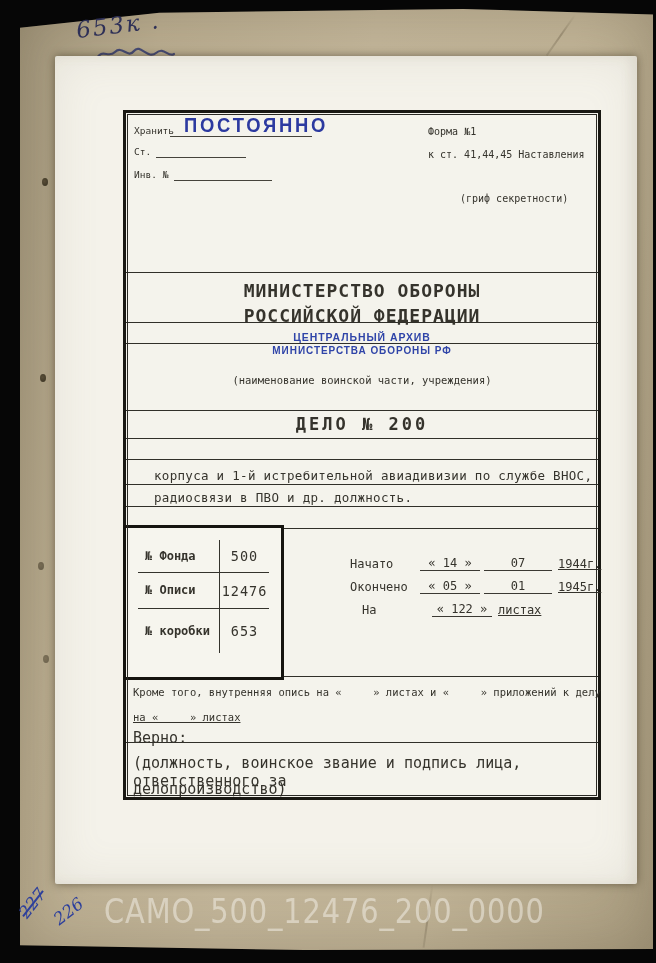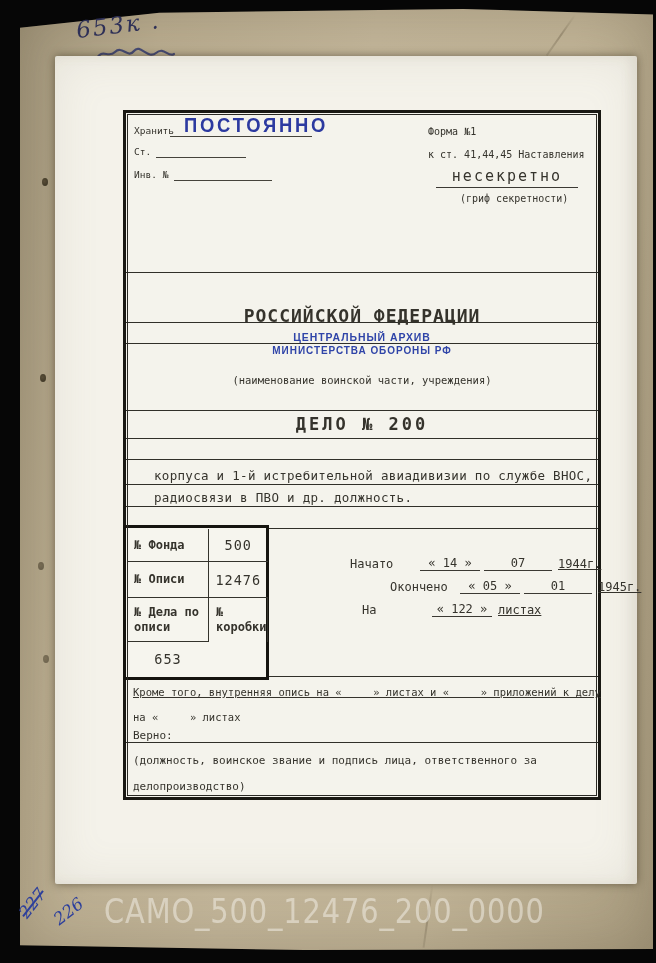--- a/index.html
+++ b/index.html
@@ -30,36 +30,36 @@
   
   .paper{left:55px;top:56px;width:582px;height:828px;background:#f4f2ea;border-radius:2px;
     box-shadow:0 0 8px rgba(40,32,16,.5), inset 0 0 45px rgba(150,140,110,.14), inset -6px 0 12px rgba(130,118,90,.12);}
 
   
   .form{left:123px;top:110px;width:478px;height:690px;box-sizing:border-box;
     border:3px solid #191813;background:#f4f3ec;}
   .form::after{content:"";position:absolute;inset:1px;border:1px solid #2a2924;pointer-events:none;}
   .rule{left:0;right:0;height:1px;background:#302f29;}
 
-  .t9{font-size:9.5px;} .t10{font-size:10px;} .t105{font-size:10.5px;} .t11{font-size:11px;}
+  .t9{font-size:9.5px;} .t10{font-size:10px;} .t105{font-size:10.5px;} .t11{font-size:15px;}
   .t125{font-size:12.5px;letter-spacing:.3px;}
   .uline{height:1px;background:#45433b;}
   .pre{white-space:pre;}
   .ctr{left:0;right:0;text-align:center;}
 
   .stampblue{color:#2c3aa0;font-family:"Liberation Sans","DejaVu Sans",sans-serif;font-weight:bold;}
   .stamp-keep{left:58px;top:1px;font-size:20px;letter-spacing:3px;transform:scaleX(.92);transform-origin:left top;}
   .stamp-arch{line-height:12px;letter-spacing:1px;transform:scaleX(.95);color:#2f44a8;}
 
   .title-min{font-weight:bold;font-size:18px;letter-spacing:1px;line-height:25px;}
   .delo{font-weight:bold;font-size:17px;letter-spacing:3px;}
 
   
-  .reg{left:-3px;top:412px;width:146px;height:155px;box-sizing:border-box;border:3px solid #15140f;
-    background:#f6f5ee;display:grid;grid-template-columns:82px 1fr;grid-template-rows:33px 36px 44px 1fr;padding:1px;}
+  .reg{left:-3px;top:412px;width:161px;height:155px;box-sizing:border-box;border:3px solid #15140f;
+    background:#f6f5ee;display:grid;grid-template-columns:82px 1fr;grid-template-rows:33px 36px 44px 1fr;padding:12px;}
   .reg-cell{display:flex;align-items:center;}
   .reg-label{border-right:1px solid #34332c;font-weight:bold;font-size:12px;padding-left:7px;line-height:15px;}
   .reg-value{justify-content:center;font-size:13.5px;letter-spacing:1px;}
   .reg-bb{border-bottom:1px solid #34332c;}
 
   .daterow{display:flex;align-items:center;font-size:12px;}
   .dlabel{display:inline-block;width:70px;}
   .dseg{display:inline-block;text-align:center;border-bottom:1px solid #3b3933;white-space:pre;}
   .dday{width:60px;} .dmonth{width:68px;margin-left:4px;} .dyear{margin-left:6px;text-decoration:underline;}
 </style>
@@ -103,23 +103,23 @@
     <div class="abs t9" style="left:8px;top:12px;">Хранить</div>
     <div class="abs uline" style="left:44px;top:23px;width:142px;"></div>
     <div class="abs stampblue stamp-keep">ПОСТОЯННО</div>
     <div class="abs t9" style="left:8px;top:33px;">Ст.</div>
     <div class="abs uline" style="left:30px;top:44px;width:90px;"></div>
     <div class="abs t9" style="left:8px;top:56px;">Инв. №</div>
     <div class="abs uline" style="left:48px;top:67px;width:98px;"></div>
 
     <div class="abs t10" style="left:302px;top:13px;">Форма №1</div>
     <div class="abs t10" style="left:302px;top:36px;">к ст. 41,44,45 Наставления</div>
-    <div class="abs" style="left:310px;top:54px;width:142px;text-align:center;font-size:15px;letter-spacing:2px;border-bottom:1px solid #3b3933;padding-bottom:2px;">несекретно</div>
     <div class="abs t10" style="left:334px;top:80px;">(гриф секретности)</div>
 
+    <div class="abs ctr title-min" style="top:165px;">МИНИСТЕРСТВО ОБОРОНЫ</div>
     <div class="abs ctr title-min" style="top:190px;">РОССИЙСКОЙ ФЕДЕРАЦИИ</div>
 
     <div class="abs ctr stampblue stamp-arch" style="top:218px;font-size:11px;">ЦЕНТРАЛЬНЫЙ АРХИВ</div>
     <div class="abs ctr stampblue stamp-arch" style="top:231px;font-size:10.5px;">МИНИСТЕРСТВА ОБОРОНЫ РФ</div>
 
     <div class="abs ctr t105" style="top:261px;">(наименование воинской части, учреждения)</div>
 
     <div class="abs ctr delo" style="top:301px;">ДЕЛО № 200</div>
 
     <div class="abs t125" style="left:28px;top:355px;">корпуса и 1-й истребительной авиадивизии по службе ВНОС,</div>
@@ -127,49 +127,46 @@
 
     <div class="abs reg">
       <div class="reg-cell reg-label reg-bb">
           <span>№ Фонда</span>
         </div>
       <div class="reg-cell reg-value reg-bb">500</div>
       <div class="reg-cell reg-label reg-bb">
           <span>№ Описи</span>
         </div>
       <div class="reg-cell reg-value reg-bb">12476</div>
-      <div class="reg-cell reg-label reg-bb">
-          <span>№ Дела по описи</span>
-        </div>
       <div class="reg-cell reg-label">
           <span>№ коробки</span>
         </div>
       <div class="reg-cell reg-value">653</div>
     </div>
 
     <div class="abs daterow" style="left:224px;top:443px;">
       <span class="dlabel">Начато</span>
       <span class="dseg dday">« 14 »</span>
       <span class="dseg dmonth">07</span>
       <span class="dyear">1944г.</span>
     </div>
-    <div class="abs daterow" style="left:224px;top:466px;margin-left:40px;">
+    <div class="abs daterow" style="left:224px;top:466px;">
       <span class="dlabel">Окончено</span>
       <span class="dseg dday">« 05 »</span>
       <span class="dseg dmonth">01</span>
       <span class="dyear">1945г.</span>
     </div>
     <div class="abs daterow" style="left:236px;top:489px;">
       <span class="dlabel">На</span>
       <span class="dseg dday">« 122 »</span>
       <span class="dyear">листах</span>
     </div>
 
-    <div class="abs t105 pre" style="left:7px;top:573px;text-decoration:underline;">Кроме того, внутренняя опись на «     » листах и «     » приложений к делу</div>
-    <div class="abs t105 pre" style="left:7px;top:598px;">на «     » листах</div>
+    <div class="abs t105 pre" style="left:7px;top:573px;">Кроме того, внутренняя опись на «     » листах и «     » приложений к делу</div>
+    <div class="abs t105 pre" style="left:7px;top:598px;text-decoration:underline;">на «     » листах</div>
     <div class="abs t11" style="left:7px;top:616px;">Верно:</div>
     <div class="abs t11" style="left:7px;top:641px;">(должность, воинское звание и подпись лица, ответственного за</div>
     <div class="abs t11" style="left:7px;top:667px;">делопроизводство)</div>
   </div>
 
   <div class="abs watermark">САМО_500_12476_200_0000</div>
   <div class="abs hw hw-227">227</div>
   <div class="abs hw hw-226">226</div>
 
 </div>

